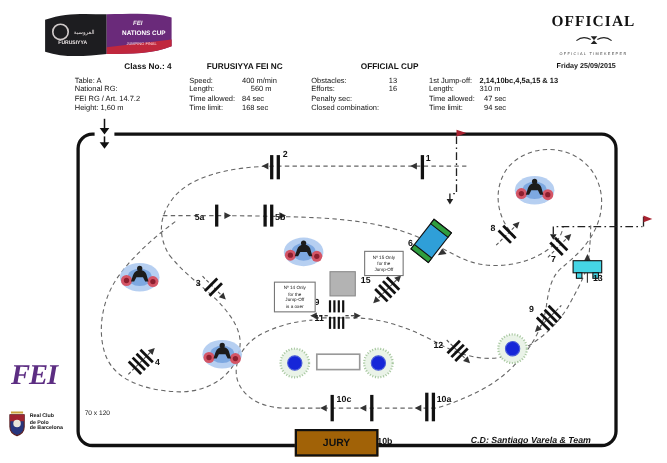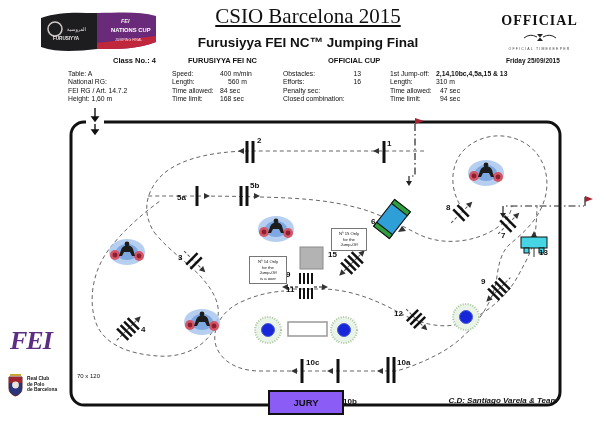--- a/index.html
+++ b/index.html
@@ -12,24 +12,24 @@
   .subtitle{font-weight:bold;font-size:13.5px;}
   .longines-name{font-family:"Liberation Serif",serif;font-weight:bold;font-size:14px;letter-spacing:1px;}
   .longines-tag{font-size:3.5px;letter-spacing:1.2px;color:#444;}
   .classrow{font-weight:bold;font-size:7.5px;white-space:nowrap;}
   .daterow{font-weight:bold;font-size:6.5px;white-space:nowrap;}
   .info{font-size:6.8px;line-height:8.3px;white-space:nowrap;}
   .info .lbl{display:inline-block;}
   .ob-label{position:absolute;font-weight:bold;font-size:8px;line-height:8px;white-space:nowrap;}
   .notebox{position:absolute;background:#fff;border:0.8px solid #777;text-align:center;
            font-size:4.2px;line-height:5.6px;padding:2px 1px;z-index:2;}
-  .jury{position:absolute;left:268px;top:390px;width:72px;height:21px;background:#8b5cf6;
+  .jury{position:absolute;left:268px;top:390px;width:72px;height:21px;background:#a16207;
         border:2px solid #111;text-align:center;font-weight:bold;font-size:9.5px;
         line-height:21px;z-index:3;}
-  .designer{position:absolute;left:428px;top:396px;width:150px;text-align:center;
+  .designer{position:absolute;left:428px;top:396px;width:150px;text-align:left;
             font-weight:bold;font-style:italic;font-size:8px;z-index:2;}
   .sizelabel{position:absolute;left:77px;top:373px;font-size:6px;z-index:2;}
   .fei-logo{position:absolute;left:10px;top:326px;font-weight:bold;font-style:italic;
             font-size:26px;letter-spacing:-1px;color:#5c2d82;z-index:2;font-family:"Liberation Serif",serif;}
   .club-txt{position:absolute;left:27px;top:376px;font-weight:bold;font-size:4.8px;
             line-height:5.6px;z-index:2;}
 </style>
 </head>
 <body>
 
@@ -245,24 +245,20 @@
     <path d="M64,6 C86,6 106,4 123,9 L123,35 C106,42 86,42 64,42 Z" fill="#6a2a7a"></path>
     <path d="M64,36 L123,29 L123,35 C106,42 86,42 64,42 Z" fill="#c0273d"></path>
     <circle cx="22" cy="22" r="7" fill="none" stroke="#cfc9c9" stroke-width="1.5"></circle>
     <text x="34" y="24" font-size="5" fill="#e8e2e2">الفروسية</text>
     <text x="20" y="33" font-size="4.6" font-weight="bold" fill="#efe9e9">FURUSIYYA</text>
     <text x="88" y="16" font-size="5.5" font-style="italic" font-weight="bold" fill="#efe9ef">FEI</text>
     <text x="78" y="25" font-size="5.8" font-weight="bold" fill="#ffffff">NATIONS CUP</text>
     <text x="82" y="34" font-size="3.6" fill="#ffd9dd">JUMPING FINAL</text>
   </svg>
 
-  <div class="abs" style="left:168px;top:4px;width:280px;text-align:center;">
-    <div class="title">CSIO Barcelona 2015</div>
-    <div class="subtitle" style="margin-top:6px;">Furusiyya FEI NC™ Jumping Final</div>
-  </div>
 
   <div class="abs" style="left:487px;top:13px;width:105px;text-align:center;">
     <div class="longines-name">OFFICIAL</div>
     <svg width="36" height="11" viewBox="0 0 36 11">
       <path d="M2,6 Q8,1 15,5 M34,6 Q28,1 21,5" fill="none" stroke="#222" stroke-width="1"></path>
       <polygon points="15,2 21,2 18,5.5" fill="#222"></polygon>
         <polygon points="15,9 21,9 18,5.5" fill="#222"></polygon>
     </svg>
     <div class="longines-tag">OFFICIAL TIMEKEEPER</div>
   </div>
@@ -295,21 +291,21 @@
     <div><span class="lbl" style="width:46px;">Length:</span><span>310 m</span></div>
     <div><span class="lbl" style="width:46px;">Time allowed:</span><span style="padding-left:4px;">47 sec</span></div>
     <div><span class="lbl" style="width:46px;">Time limit:</span><span style="padding-left:4px;">94 sec</span></div>
   </div>
 
   <div class="ob-label" style="left:387px;top:140px;">1</div>
   <div class="ob-label" style="left:257px;top:137px;">2</div>
   <div class="ob-label" style="left:178px;top:254px;">3</div>
   <div class="ob-label" style="left:141px;top:326px;">4</div>
   <div class="ob-label" style="left:177px;top:194px;">5a</div>
-  <div class="ob-label" style="left:225px;top:182px;padding-left:25px;">5b</div>
+  <div class="ob-label" style="left:225px;top:194px;padding-left:25px;">5b</div>
   <div class="ob-label" style="left:371px;top:218px;">6</div>
   <div class="ob-label" style="left:501px;top:232px;">7</div>
   <div class="ob-label" style="left:446px;top:204px;">8</div>
   <div class="ob-label" style="left:481px;top:278px;">9</div>
   <div class="ob-label" style="left:397px;top:359px;">10a</div>
   <div class="ob-label" style="left:343px;top:359px;margin-top:39px;">10b</div>
   <div class="ob-label" style="left:306px;top:359px;">10c</div>
   <div class="ob-label" style="left:286px;top:286px;">11</div>
   <div class="ob-label" style="left:394px;top:310px;">12</div>
   <div class="ob-label" style="left:539px;top:249px;">13</div>

